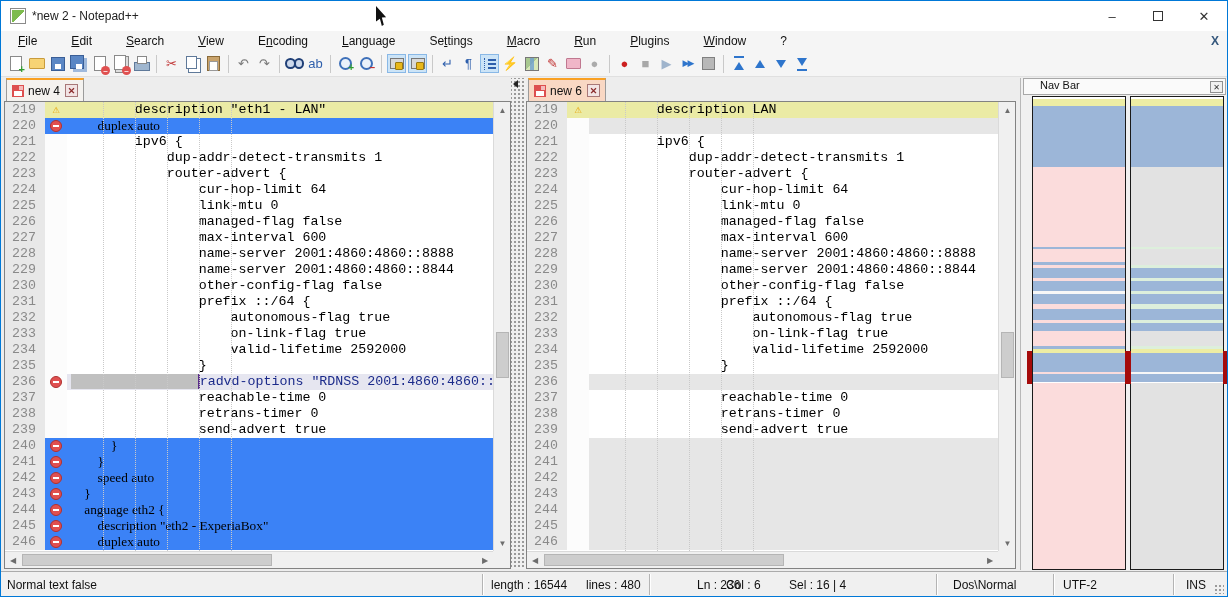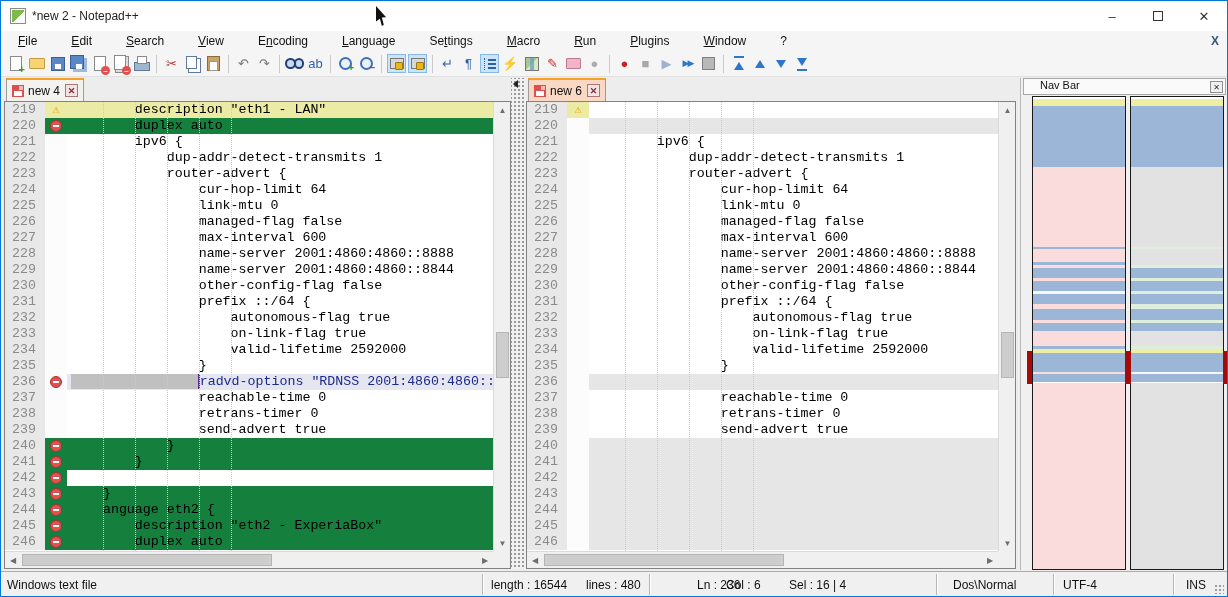--- a/index.html
+++ b/index.html
@@ -77,21 +77,21 @@
   .floppy::before { content:""; position:absolute; left:2px; bottom:1px; width:8px; height:5px; background:#FFF; }
   .floppy::after { content:""; position:absolute; right:1px; top:1px; width:4px; height:4px; background:#F4BBBB; }
   .tab-close { width:13px; height:13px; margin-left:5px; border:1px solid #A87878; background:#F2E4E4; color:#8A2A2A; font-size:9px; font-weight:bold; display:flex; align-items:center; justify-content:center; }
   .editor-frame { position:absolute; left:0; top:23px; right:0; bottom:0; border:1px solid #828282; background:#FFF; display:grid; grid-template-columns:1fr 17px; grid-template-rows:1fr 17px; }
   .rows { position:relative; overflow:hidden; background:#FFF; }
   .row { display:flex; height:16px; line-height:16px; font-family:"Liberation Mono","DejaVu Sans Mono",monospace; font-size:13.3px; white-space:pre; }
   .gutter { flex:0 0 40px; background:#E8E8E8; color:#8A8A8A; text-align:right; padding-right:9px; }
   .mmargin { flex:0 0 22px; background:#FCFCFC; display:flex; align-items:center; justify-content:center; }
   .ctext { flex:1 1 auto; padding-left:4px; color:#000; overflow:hidden; }
   .bg-yellow .mmargin, .bg-yellow .ctext { background:#EBEBA5; }
-  .bg-pink .mmargin, .bg-pink .ctext { background:#15803d; }
+  .bg-pink .mmargin, .bg-pink .ctext { background:#3b82f6;font-family:Liberation Serif, serif; }
   .bg-gray .ctext { background:#E6E6E6; }
   .bg-current .ctext { background:#E6E6F0; }
   .mk-warning { color:#E8A000; font-size:12px; line-height:1; }
   .mk-removed { width:12px; height:12px; border-radius:50%; background:#E05050; border:1px solid #B03030; position:relative; }
   .mk-removed::after { content:""; position:absolute; left:2px; top:4px; width:6px; height:2px; background:#FFF; }
   .sel { background:#C0C0C0; }
   .caret { border-left:2px solid #5A2D8A; margin-left:-1px; }
   .txt-changed { color:#1B2A8A; }
   .guide { position:absolute; top:0; bottom:0; border-left:1px dotted #C9C9C9; pointer-events:none; }
   
@@ -235,21 +235,21 @@
             <div class="row"><span class="gutter">232</span><span class="mmargin"></span><span class="ctext"><span>                    autonomous-flag true</span></span></div>
             <div class="row"><span class="gutter">233</span><span class="mmargin"></span><span class="ctext"><span>                    on-link-flag true</span></span></div>
             <div class="row"><span class="gutter">234</span><span class="mmargin"></span><span class="ctext"><span>                    valid-lifetime 2592000</span></span></div>
             <div class="row"><span class="gutter">235</span><span class="mmargin"></span><span class="ctext"><span>                }</span></span></div>
             <div class="row bg-current"><span class="gutter">236</span><span class="mmargin"><span class="mk-removed"></span></span><span class="ctext"><span class="sel">                </span><span class="caret"></span><span class="txt-changed">radvd-options "RDNSS 2001:4860:4860::</span></span></div>
             <div class="row"><span class="gutter">237</span><span class="mmargin"></span><span class="ctext"><span>                reachable-time 0</span></span></div>
             <div class="row"><span class="gutter">238</span><span class="mmargin"></span><span class="ctext"><span>                retrans-timer 0</span></span></div>
             <div class="row"><span class="gutter">239</span><span class="mmargin"></span><span class="ctext"><span>                send-advert true</span></span></div>
             <div class="row bg-pink"><span class="gutter">240</span><span class="mmargin"><span class="mk-removed"></span></span><span class="ctext"><span>            }</span></span></div>
             <div class="row bg-pink"><span class="gutter">241</span><span class="mmargin"><span class="mk-removed"></span></span><span class="ctext"><span>        }</span></span></div>
-            <div class="row bg-pink"><span class="gutter">242</span><span class="mmargin"><span class="mk-removed"></span></span></div>
+            <div class="row bg-pink"><span class="gutter">242</span><span class="mmargin"><span class="mk-removed"></span></span><span class="ctext"><span>        speed auto</span></span></div>
             <div class="row bg-pink"><span class="gutter">243</span><span class="mmargin"><span class="mk-removed"></span></span><span class="ctext"><span>    }</span></span></div>
             <div class="row bg-pink"><span class="gutter">244</span><span class="mmargin"><span class="mk-removed"></span></span><span class="ctext"><span>    anguage eth2 {</span></span></div>
             <div class="row bg-pink"><span class="gutter">245</span><span class="mmargin"><span class="mk-removed"></span></span><span class="ctext"><span>        description "eth2 - ExperiaBox"</span></span></div>
             <div class="row bg-pink"><span class="gutter">246</span><span class="mmargin"><span class="mk-removed"></span></span><span class="ctext"><span>        duplex auto</span></span></div>
             <div class="guide" style="left: 98px;"></div>
             <div class="guide" style="left: 130px;"></div>
             <div class="guide" style="left: 162px;"></div>
             <div class="guide" style="left: 194px;"></div>
             <div class="guide" style="left: 226px;"></div>
           </div>
@@ -274,21 +274,21 @@
     <div class="pane" id="pane-right">
       <div class="tabbar">
         <div class="tab peach">
           <span class="floppy"></span>
           <span>new 6</span>
           <span class="tab-close">✕</span>
         </div>
       </div>
       <div class="editor-frame">
         <div class="rows" id="rows-right">
-            <div class="row bg-yellow"><span class="gutter">219</span><span class="mmargin"><span class="mk-warning">⚠</span></span></div>
+            <div class="row bg-yellow"><span class="gutter">219</span><span class="mmargin"><span class="mk-warning">⚠</span></span><span class="ctext"><span>        description LAN</span></span></div>
             <div class="row bg-gray"><span class="gutter">220</span><span class="mmargin"></span><span class="ctext"><span></span></span></div>
             <div class="row"><span class="gutter">221</span><span class="mmargin"></span><span class="ctext"><span>        ipv6 {</span></span></div>
             <div class="row"><span class="gutter">222</span><span class="mmargin"></span><span class="ctext"><span>            dup-addr-detect-transmits 1</span></span></div>
             <div class="row"><span class="gutter">223</span><span class="mmargin"></span><span class="ctext"><span>            router-advert {</span></span></div>
             <div class="row"><span class="gutter">224</span><span class="mmargin"></span><span class="ctext"><span>                cur-hop-limit 64</span></span></div>
             <div class="row"><span class="gutter">225</span><span class="mmargin"></span><span class="ctext"><span>                link-mtu 0</span></span></div>
             <div class="row"><span class="gutter">226</span><span class="mmargin"></span><span class="ctext"><span>                managed-flag false</span></span></div>
             <div class="row"><span class="gutter">227</span><span class="mmargin"></span><span class="ctext"><span>                max-interval 600</span></span></div>
             <div class="row"><span class="gutter">228</span><span class="mmargin"></span><span class="ctext"><span>                name-server 2001:4860:4860::8888</span></span></div>
             <div class="row"><span class="gutter">229</span><span class="mmargin"></span><span class="ctext"><span>                name-server 2001:4860:4860::8844</span></span></div>
@@ -384,29 +384,29 @@
           <div class="stripe" style="top: 58.7%; height: 1.7%; background: rgb(156, 182, 216);"></div>
           <div class="stripe" style="top: 60.5%; height: 39.5%; background: rgb(226, 226, 226);"></div>
         </div>
       <div class="nav-marker" style="left: 6px; top: 273px; height: 33px; background: rgb(165, 11, 11);"></div>
       <div class="nav-marker" style="left: 104px; top: 273px; height: 33px; width: 6px; background: rgb(165, 11, 11);"></div>
       <div class="nav-marker" style="left: 202px; top: 273px; height: 33px; background: rgb(165, 11, 11);"></div>
     </div>
   </div>
 
   <div class="statusbar">
-    <span class="sb-item" style="left:6px;">Windows text file</span>
+    <span class="sb-item" style="left:6px;">Normal text false</span>
     <span class="sb-sep" style="left:481px;"></span>
     <span class="sb-item" style="left:490px;">length : 16544</span>
     <span class="sb-item" style="left:585px;">lines : 480</span>
     <span class="sb-sep" style="left:648px;"></span>
     <span class="sb-item" style="left:696px;">Ln : 236</span>
     <span class="sb-item" style="left:725px;">Col : 6</span>
     <span class="sb-item" style="left:788px;">Sel : 16 | 4</span>
     <span class="sb-sep" style="left:935px;"></span>
     <span class="sb-item" style="left:952px;">Dos\Normal</span>
     <span class="sb-sep" style="left:1052px;"></span>
-    <span class="sb-item" style="left:1062px;">UTF-4</span>
+    <span class="sb-item" style="left:1062px;">UTF-2</span>
     <span class="sb-sep" style="left:1172px;"></span>
     <span class="sb-item" style="left:1185px;">INS</span>
     <span class="grip"></span>
   </div>
 </div>
 
 </body></html>

